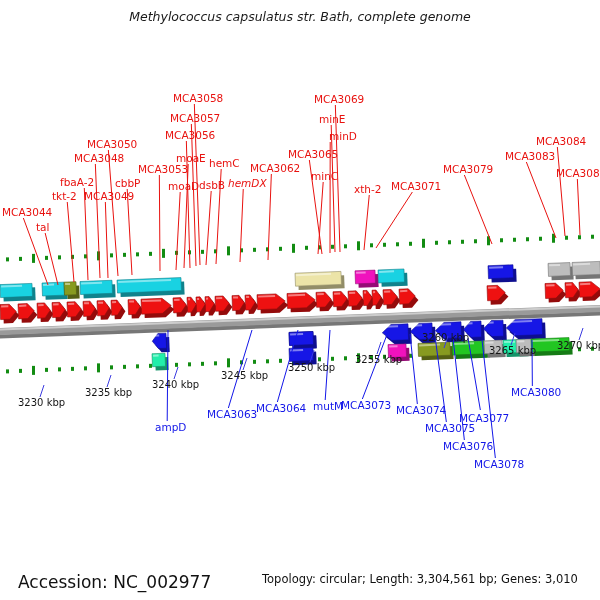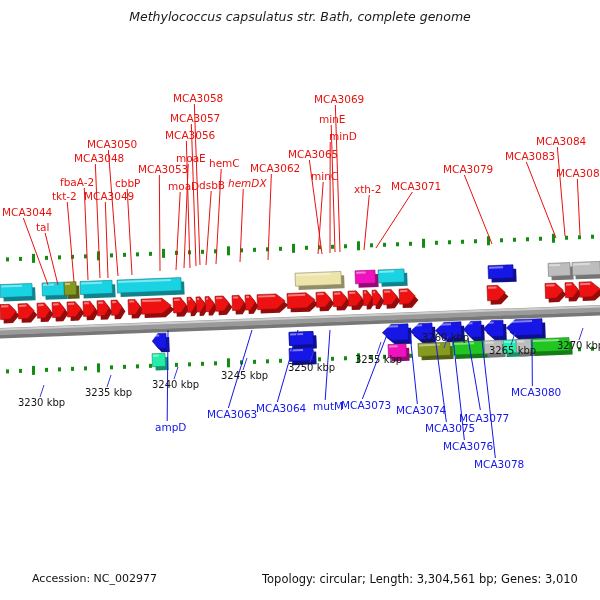--- a/index.html
+++ b/index.html
@@ -1,19 +1,19 @@
 <!DOCTYPE html>
 <html><head>
 <meta charset="utf-8">
 <style>
   html,body{margin:0;padding:0;}
   body{width:600px;height:600px;background:#ffffff;font-family:"DejaVu Sans",sans-serif;overflow:hidden;position:relative;}
   #stage{position:absolute;left:0;top:0;width:600px;height:600px;}
   .title{position:absolute;left:0;top:9px;width:600px;text-align:center;font-style:italic;font-size:12.5px;color:#1a1a1a;font-family:"DejaVu Sans",sans-serif;}
-  .footer-left{position:absolute;left:32px;top:572px;font-size:11px;color:#111;}
+  .footer-left{position:absolute;left:18px;top:572px;font-size:17px;color:#111;}
   .footer-right{position:absolute;left:262px;top:572px;font-size:11.5px;color:#111;}
   svg{position:absolute;left:0;top:0;}
   .lbl{position:absolute;font-size:10.5px;white-space:nowrap;font-family:"DejaVu Sans",sans-serif;}
   .lbl.red{color:#e8120f;}
   .lbl.blue{color:#1216e8;}
   .lbl.scale{color:#161616;font-size:10px;}
 </style>
 </head>
 <body>
 

